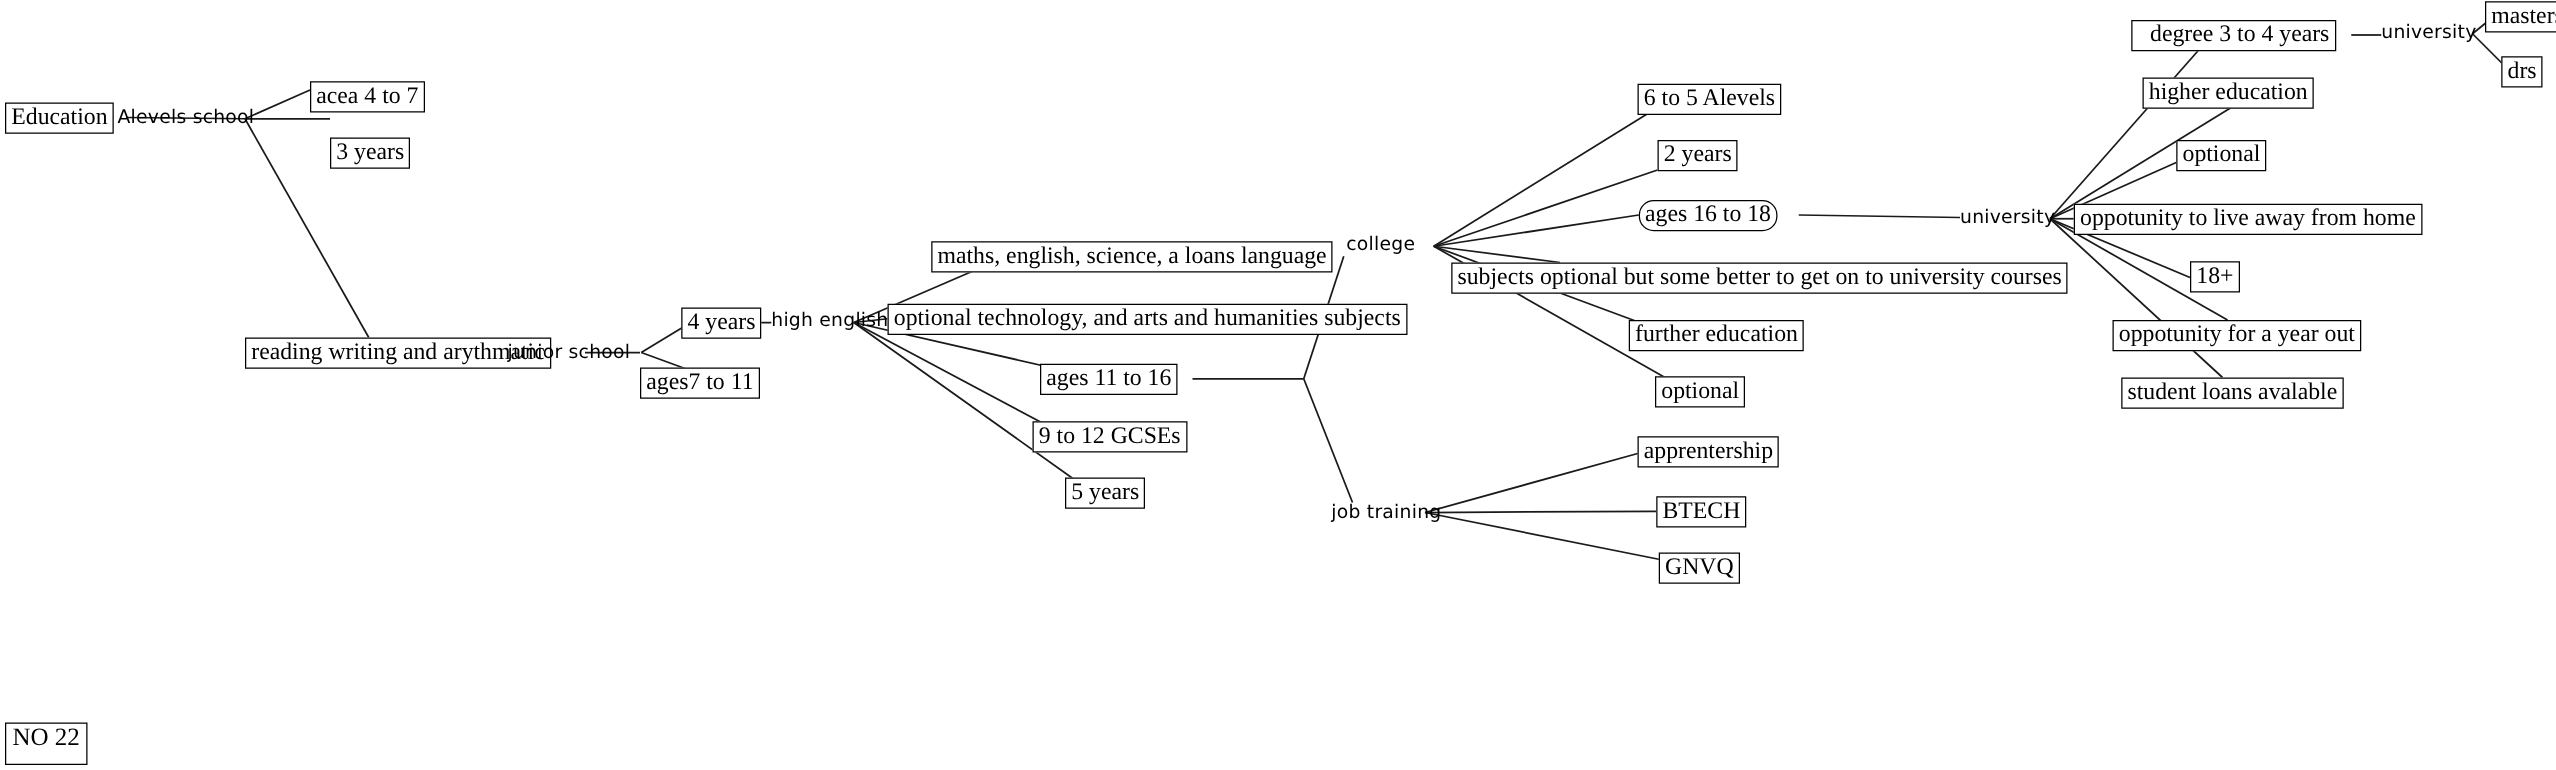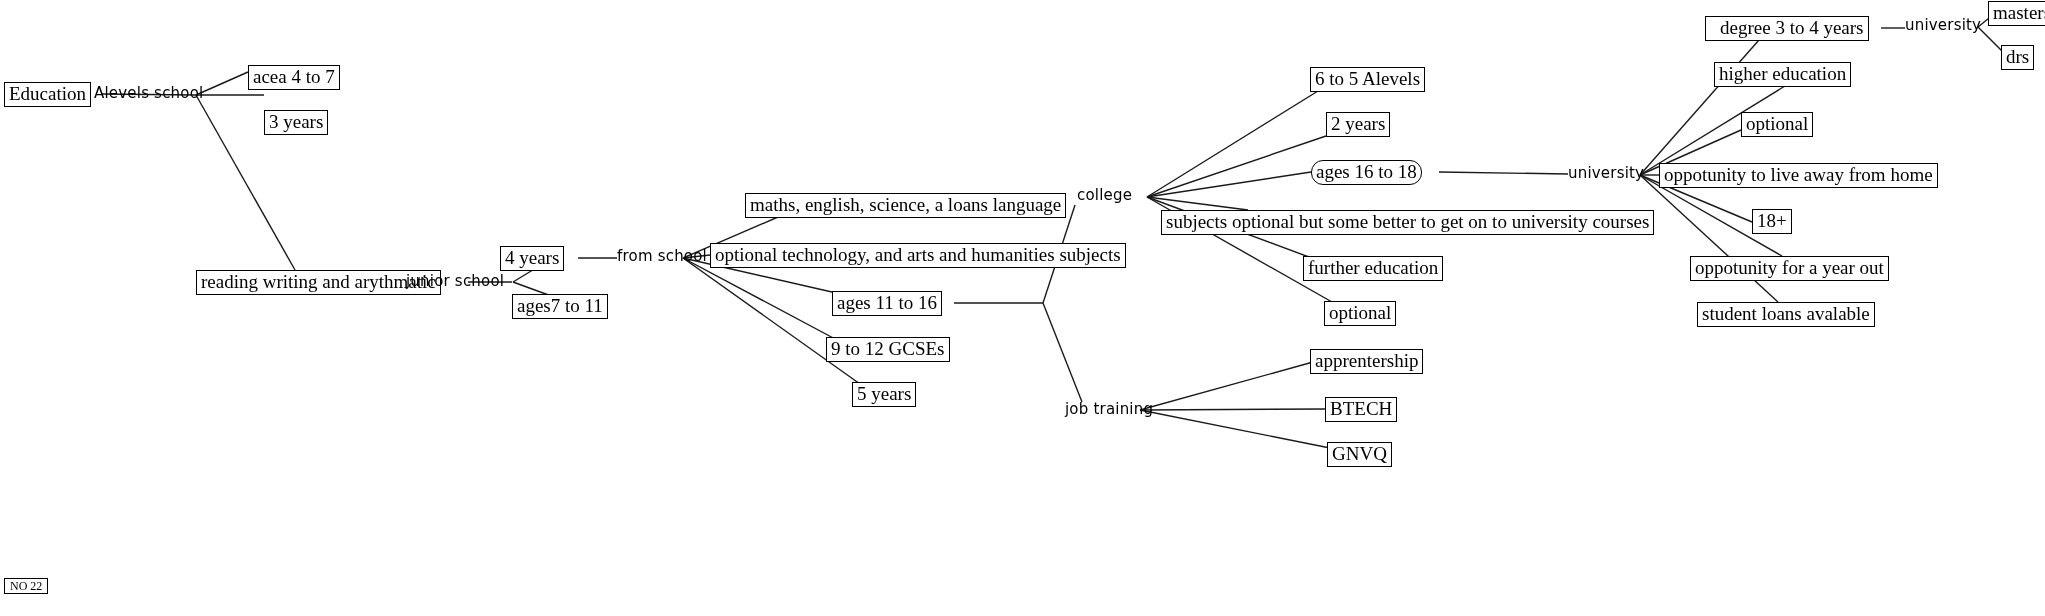--- a/index.html
+++ b/index.html
@@ -54,22 +54,22 @@
     font-family: "DejaVu Sans", "Liberation Sans", sans-serif;
     font-size: 15px;
     padding: 0;
     letter-spacing: 0.2px;
     text-align: center;
   }
   .node.tag {
     border: 1.3px solid #000000;
     background: #ffffff;
     font-family: "Liberation Serif", "DejaVu Serif", serif;
-    font-size: 12px;
-    padding: 1px 5px 0 5px;
+    font-size: 20px;
+    padding: 1px 5px 10px 5px;
   }
 </style>
 </head>
 <body>
 
 <div id="canvas">
 
   <svg id="edges" viewBox="0 0 2045 616" preserveAspectRatio="none">
       <line x1="101" y1="94" x2="196" y2="95" stroke="#1a1a1a"></line>
       <line x1="196" y1="95" x2="248" y2="72" stroke="#1a1a1a"></line>
@@ -109,23 +109,23 @@
       <line x1="1978" y1="27" x2="2003" y2="52" stroke="#1a1a1a"></line>
     </svg>
 
   <div id="node-layer">
       <div class="node boxed" style="left: 4px; top: 82px;">Education</div>
       <div class="node hub" style="left: 94px; top: 86px;">Alevels school</div>
       <div class="node boxed" style="left: 248px; top: 65px;">acea 4 to 7</div>
       <div class="node boxed" style="left: 264px; top: 110px;">3 years</div>
       <div class="node boxed" style="left: 196px; top: 270px;">reading writing and arythmatic</div>
       <div class="node hub" style="left: 406px; top: 274px;">junior school</div>
-      <div class="node boxed" style="left: 500px; top: 246px; text-align: right;">4 years</div>
+      <div class="node boxed" style="left: 545px; top: 246px; text-align: right;">4 years</div>
       <div class="node boxed" style="left: 512px; top: 294px;">ages7 to 11</div>
-      <div class="node hub" style="left: 617px; top: 249px;">from school</div>
+      <div class="node hub" style="left: 617px; top: 249px;">high english</div>
       <div class="node boxed" style="left: 745px; top: 193px;">maths, english, science, a loans language</div>
       <div class="node boxed" style="left: 710px; top: 243px;">optional technology, and arts and humanities subjects</div>
       <div class="node boxed" style="left: 832px; top: 291px;">ages 11 to 16</div>
       <div class="node boxed" style="left: 826px; top: 337px;">9 to 12 GCSEs</div>
       <div class="node boxed" style="left: 852px; top: 382px;">5 years</div>
       <div class="node hub" style="left: 1077px; top: 188px;">college</div>
       <div class="node hub" style="left: 1065px; top: 402px;">job training</div>
       <div class="node boxed" style="left: 1310px; top: 67px;">6 to 5 Alevels</div>
       <div class="node boxed" style="left: 1326px; top: 112px;">2 years</div>
       <div class="node boxed" style="left: 1311px; top: 160px; border-radius: 12px;">ages 16 to 18</div>

